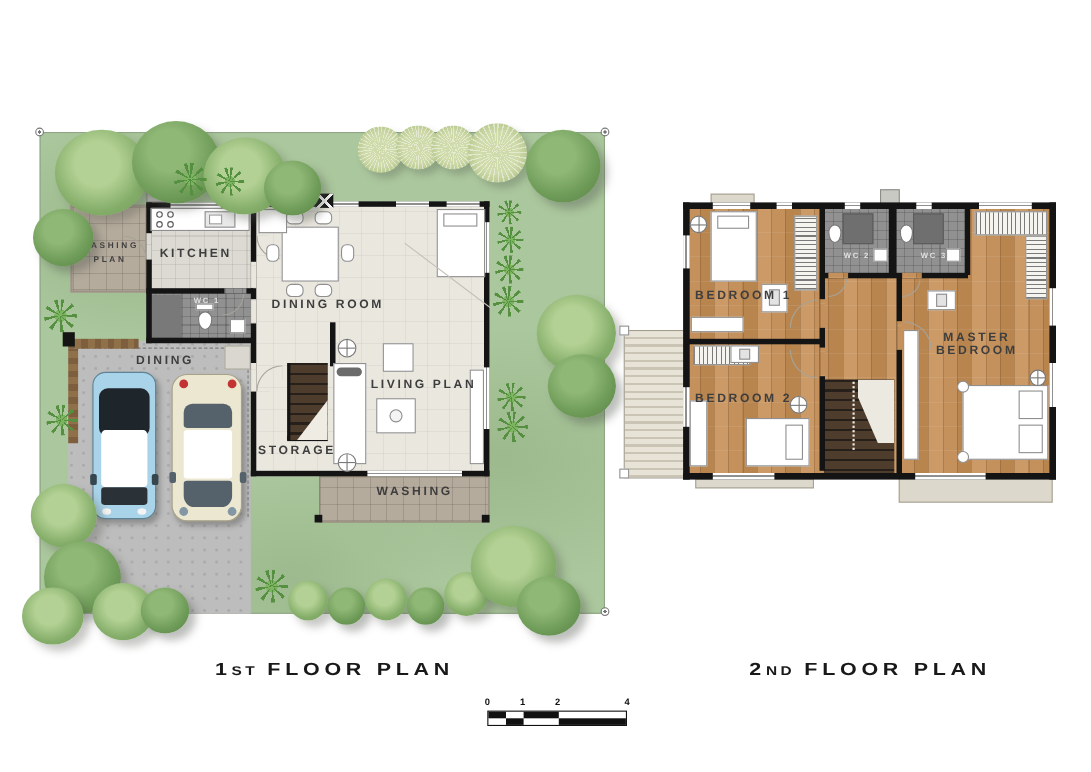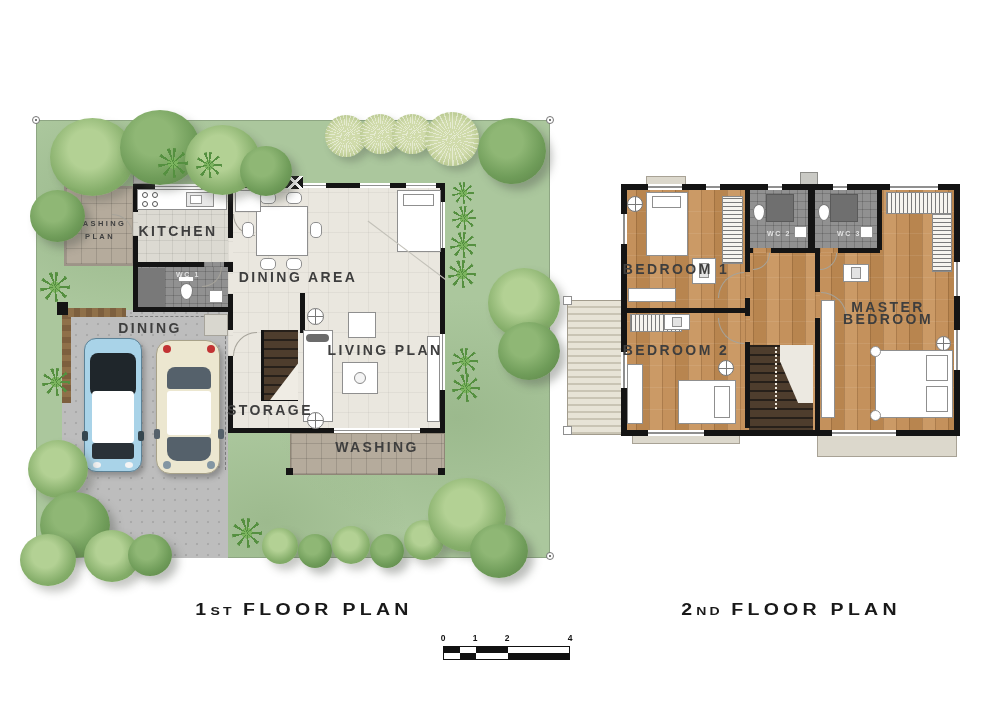--- a/index.html
+++ b/index.html
@@ -59,21 +59,21 @@
   .dash-v{border-left:1px dashed #7e7e7e}
   .marker{width:8px;height:8px;border:1px solid #777;border-radius:50%;
     background:radial-gradient(circle,#777 0 1.4px,#fff 1.5px)}
   .tree{position:absolute;border-radius:50%}
   .t-dark{background:radial-gradient(circle at 42% 36%, #8fb775 0 28%, #6f9c59 62%, #597f46 100%);box-shadow:6px 6px 8px rgba(80,85,75,.38)}
   .t-mid{background:radial-gradient(circle at 45% 40%, #b3d194 0 30%, #84ad69 65%, #6f9a57 100%);box-shadow:6px 6px 8px rgba(80,85,75,.32)}
   .t-formal{background:repeating-conic-gradient(rgba(255,255,255,.45) 0 3deg, rgba(0,0,0,0) 3deg 11deg),
     radial-gradient(circle,#d0dbab 0 48%,#b5c68c 78%,#9cb274 100%);box-shadow:5px 5px 7px rgba(80,85,75,.3)}
   .t-palm{background:repeating-conic-gradient(#559040 0 13deg, rgba(0,0,0,0) 13deg 42deg),
     radial-gradient(circle,#7cb45f 0 26%, rgba(0,0,0,0) 27%);border-radius:50%}
-  .lbl{position:absolute;transform:translate(-50%,-50%);font-weight:700;font-size:14px;
+  .lbl{position:absolute;transform:translate(-50%,-50%);font-weight:700;font-size:11px;
     letter-spacing:2.4px;color:#3e3e3e;white-space:nowrap}
   .lbl-light{position:absolute;transform:translate(-50%,-50%);font-weight:700;font-size:7px;
     letter-spacing:1.6px;color:#e2e2e2;white-space:nowrap}
   .ptitle{position:absolute;transform:translateX(-50%) scaleX(1.22);font-weight:700;font-size:16px;
     letter-spacing:3.5px;color:#191919;white-space:nowrap}
   .ptitle .ord{font-size:11.5px;letter-spacing:2.5px}
   .ptitle .rest{margin-left:7px}
   .snum{position:absolute;transform:translateX(-50%);font-size:8.5px;font-weight:700;color:#111}
 </style>
 </head>
@@ -195,21 +195,21 @@
   </div>
 
   <div class="a wall" style="left:286px;top:468px;width:7px;height:7px"></div>
   <div class="a wall" style="left:438px;top:468px;width:7px;height:7px"></div>
 
   <div class="lbl" style="left:100px;top:223px;font-size:7.5px">WASHING</div>
   <div class="lbl" style="left:100px;top:236px;font-size:7.5px">PLAN</div>
   <div class="lbl" style="left:178px;top:231px">KITCHEN</div>
   <div class="lbl-light" style="left:188px;top:274px">WC 1</div>
   <div class="lbl" style="left:150px;top:328px">DINING</div>
-  <div class="lbl" style="left:298px;top:277px">DINING AREA</div>
+  <div class="lbl" style="left:298px;top:277px">DINING ROOM</div>
   <div class="lbl" style="left:385px;top:350px">LIVING PLAN</div>
   <div class="lbl" style="left:270px;top:410px">STORAGE</div>
   <div class="lbl" style="left:377px;top:447px">WASHING</div>
 
   <div class="tree t-mid" style="left:50px;top:118px;width:85px;height:78px"></div>
   <div class="tree t-dark" style="left:120px;top:110px;width:80px;height:75px"></div>
   <div class="tree t-mid" style="left:185px;top:125px;width:75px;height:70px"></div>
   <div class="tree t-dark" style="left:240px;top:146px;width:52px;height:50px"></div>
   <div class="tree t-dark" style="left:30px;top:190px;width:55px;height:52px"></div>
   <div class="tree t-palm" style="left:158px;top:148px;width:30px;height:30px"></div>
@@ -324,21 +324,21 @@
   <div class="a furn" style="left:843px;top:264px;width:26px;height:18px"></div>
   <div class="a furn" style="left:851px;top:267px;width:10px;height:12px;background:#e3e3e3"></div>
   <div class="a pcirc" style="left:936px;top:336px;width:15px;height:15px"></div>
 
   <div class="a toilet" style="left:753px;top:204px;width:12px;height:17px"></div>
   <div class="a furn" style="left:794px;top:226px;width:13px;height:12px"></div>
   <div class="a toilet" style="left:818px;top:204px;width:12px;height:17px"></div>
   <div class="a furn" style="left:860px;top:226px;width:13px;height:12px"></div>
 
   <div class="lbl" style="left:676px;top:269px">BEDROOM 1</div>
-  <div class="lbl" style="left:676px;top:350px">BEDROOM 2</div>
+  <div class="lbl" style="left:676px;top:362px">BEDROOM 2</div>
   <div class="lbl" style="left:888px;top:307px">MASTER</div>
   <div class="lbl" style="left:888px;top:319px">BEDROOM</div>
   <div class="lbl-light" style="left:779px;top:233px">WC 2</div>
   <div class="lbl-light" style="left:849px;top:233px">WC 3</div>
 
   <div class="ptitle" style="left:304px;top:601px">
     <span>1</span><span class="ord">ST</span><span class="rest">FLOOR PLAN</span>
   </div>
   <div class="ptitle" style="left:791px;top:601px">
     <span>2</span><span class="ord">ND</span><span class="rest">FLOOR PLAN</span>

